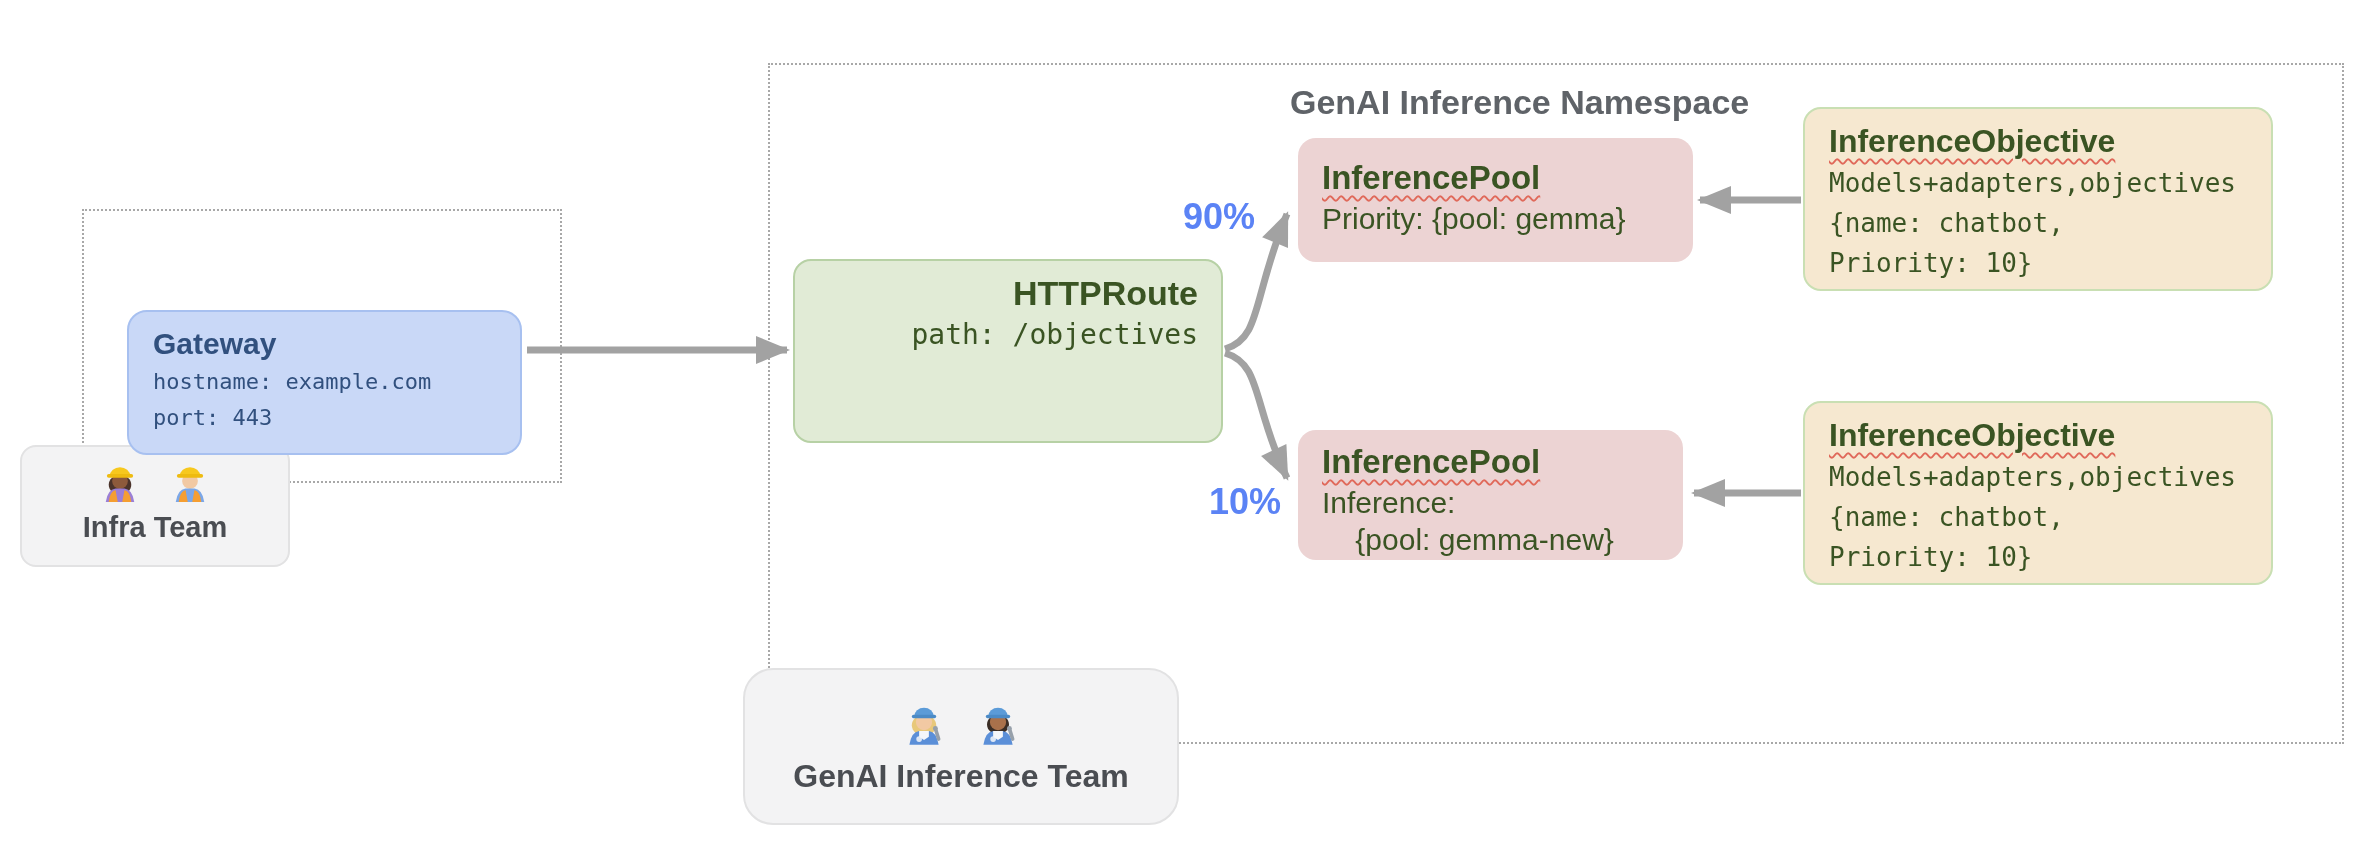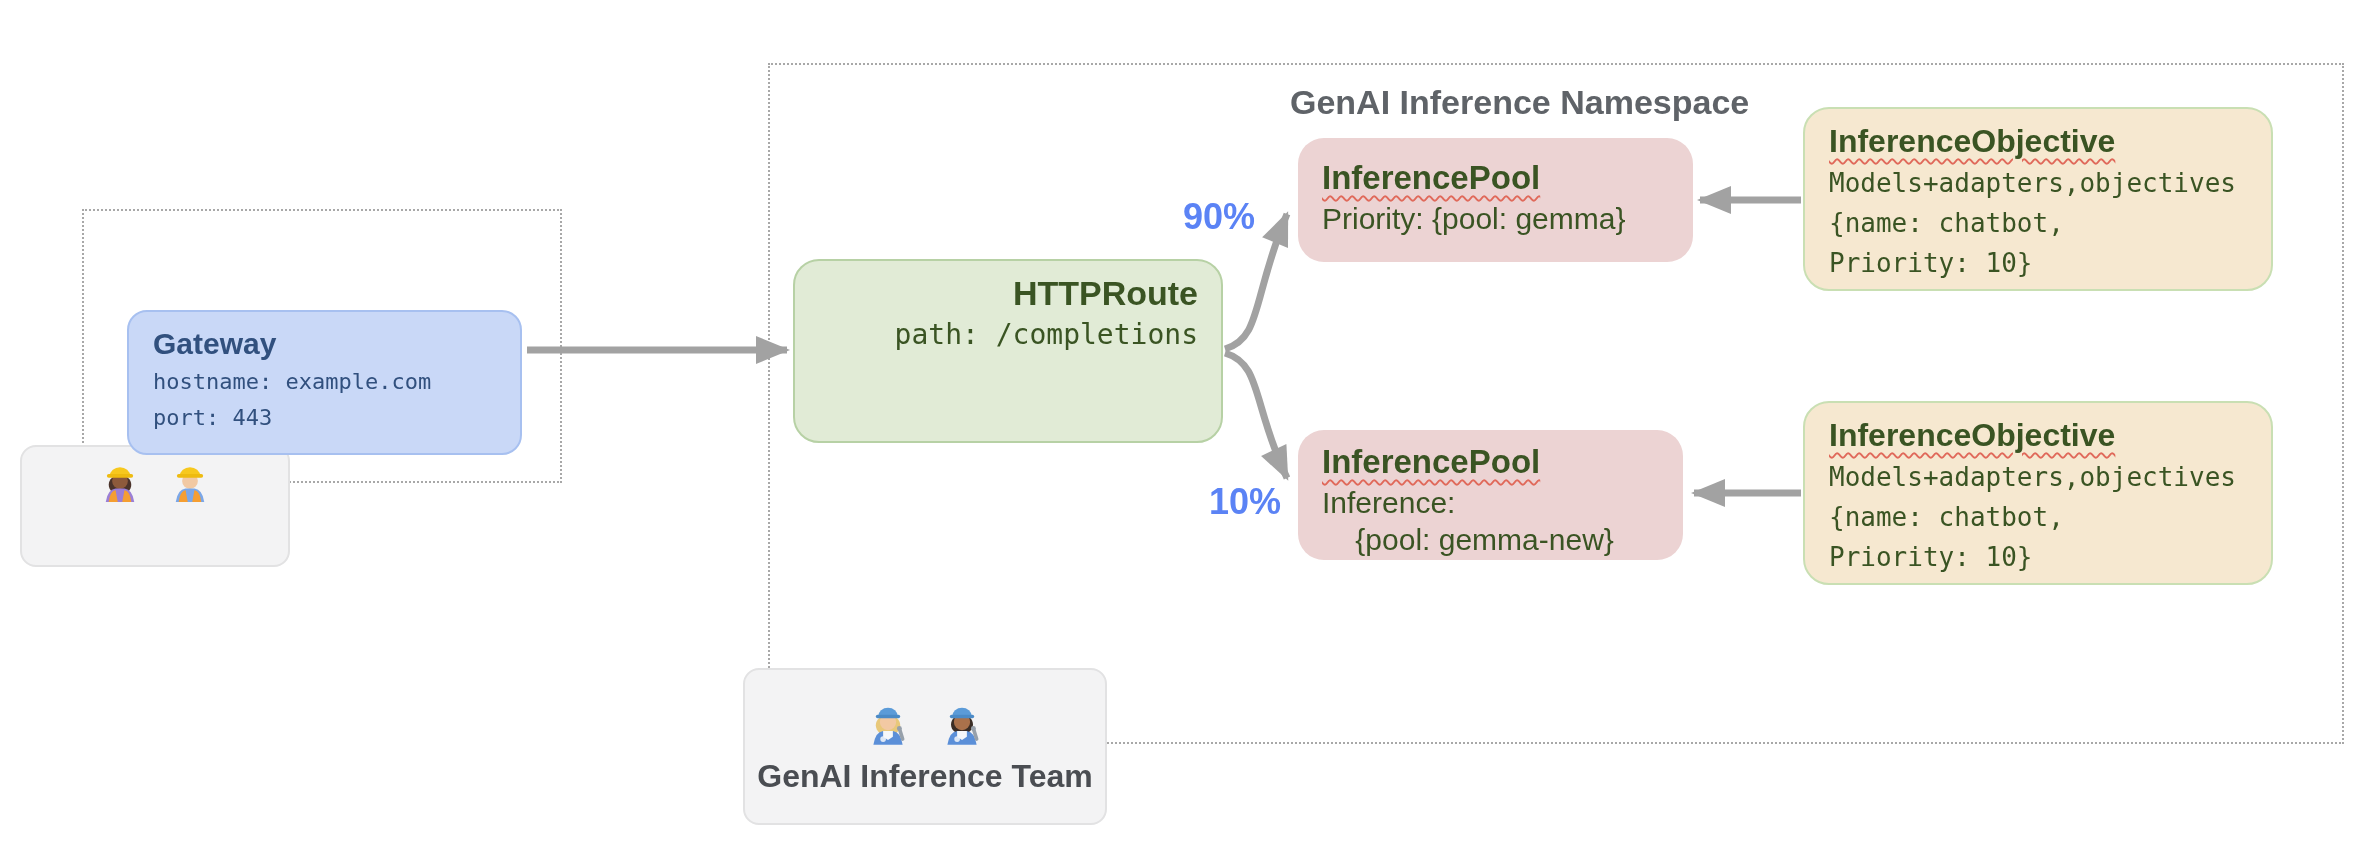--- a/index.html
+++ b/index.html
@@ -11,21 +11,21 @@
     --namespace-border:#a8a8a8; --namespace-text:#5f6368;
     --arrow:#a2a2a2; --percent-blue:#5b83f5; --squiggle-red:#e0695a;
   }
   html,body{margin:0;padding:0;background:#ffffff;}
   #canvas{
     position:relative; width:2373px; height:858px; background:#ffffff;
     font-family:"Liberation Sans", sans-serif; overflow:hidden;
   }
   .ns-box{position:absolute; border:2px dotted var(--namespace-border); box-sizing:border-box;}
   .ns-title{position:absolute; color:var(--namespace-text); font-weight:600; white-space:nowrap;}
-  .card{position:absolute; box-sizing:border-box; border-radius:26px;}
+  .card{position:absolute; box-sizing:border-box; border-radius:18px;}
   .card .title{font-weight:700; white-space:nowrap;}
   .squiggle{
     display:inline-block;
     text-decoration:underline; text-decoration-style:wavy;
     text-decoration-color:var(--squiggle-red); text-decoration-thickness:2px;
     text-underline-offset:6px;
   }
   .code-line{font-family:"DejaVu Sans Mono", monospace; white-space:pre;}
   .sans-line{white-space:pre;}
 
@@ -60,21 +60,21 @@
 
   
   .percent{position:absolute; color:var(--percent-blue); font-weight:700; font-size:36px; white-space:nowrap;}
   #pct-90{left:1183px; top:196px;}
   #pct-10{left:1209px; top:481px;}
 
   
   .team{position:absolute; background:var(--team-fill); border:2px solid var(--team-border);
     border-radius:16px; box-sizing:border-box; text-align:center; color:var(--team-text);}
   #team-infra{left:20px; top:445px; width:270px; height:122px; padding-top:10px;}
-  #team-genai{left:743px; top:668px; width:364px; height:157px; padding-top:26px;}
+  #team-genai{left:743px; top:668px; width:436px; height:157px; padding-top:26px;border-radius:30px;}
   .team .icons{display:flex; justify-content:center; gap:22px; align-items:flex-end;}
   .team .label{font-weight:700;}
   #team-infra .label{font-size:29px; margin-top:2px;}
   #team-genai .label{font-size:32px; margin-top:6px;}
 
   #arrows{position:absolute; left:0; top:0; pointer-events:none;}
   .arrow-line{stroke:var(--arrow); stroke-width:7; fill:none;}
 </style>
 </head>
 <body>
@@ -103,20 +103,21 @@
         <svg viewBox="0 0 64 64" width="48" height="48" aria-hidden="true">
           <circle cx="32" cy="32" r="10.5" fill="#f2c9a3"></circle>
           <path d="M18.5 25 a13.5 11.5 0 0 1 27 0 z" fill="#f7c81e"></path>
           <rect x="14.5" y="22.5" width="35" height="5" rx="2.5" fill="#eebb10"></rect>
           <path d="M13 60 q2.5 -17 13 -18 h12 q10.5 1 13 18 z" fill="#7ba7e8"></path>
           <path d="M17 60 q1.5 -14 9 -16 l3 16 z" fill="#f59e31"></path>
           <path d="M47 60 q-1.5 -14 -9 -16 l-3 16 z" fill="#f59e31"></path>
         </svg>
       </span>
     </div>
+    <div class="label">Infra Team</div>
   </div>
 
   <div class="team" id="team-genai">
     <div class="icons">
       <span>
         <svg viewBox="0 0 64 64" width="52" height="52" aria-hidden="true">
           <ellipse cx="32" cy="36" rx="15" ry="13" fill="#e8c87a"></ellipse>
           <circle cx="32" cy="32" r="10" fill="#f2c9a3"></circle>
           <path d="M20 25 a12 10.5 0 0 1 24 0 z" fill="#5b9bd8"></path>
           <rect x="17" y="23" width="30" height="4.5" rx="2.2" fill="#4b8ac6"></rect>
@@ -145,21 +146,21 @@
   </div>
 
   <div class="card" id="gateway">
     <div class="title">Gateway</div>
     <div class="code-line">hostname: example.com</div>
     <div class="code-line">port: 443</div>
   </div>
 
   <div class="card" id="httproute">
     <div class="title">HTTPRoute</div>
-    <div class="code-line">path: /completions</div>
+    <div class="code-line">path: /objectives</div>
   </div>
 
   <div class="percent" id="pct-90">90%</div>
   <div class="percent" id="pct-10">10%</div>
 
   <div class="card pool" id="pool-top">
     <div class="title"><span class="squiggle">InferencePool</span></div>
     <div class="sans-line">Priority: {pool: gemma}</div>
   </div>
 

